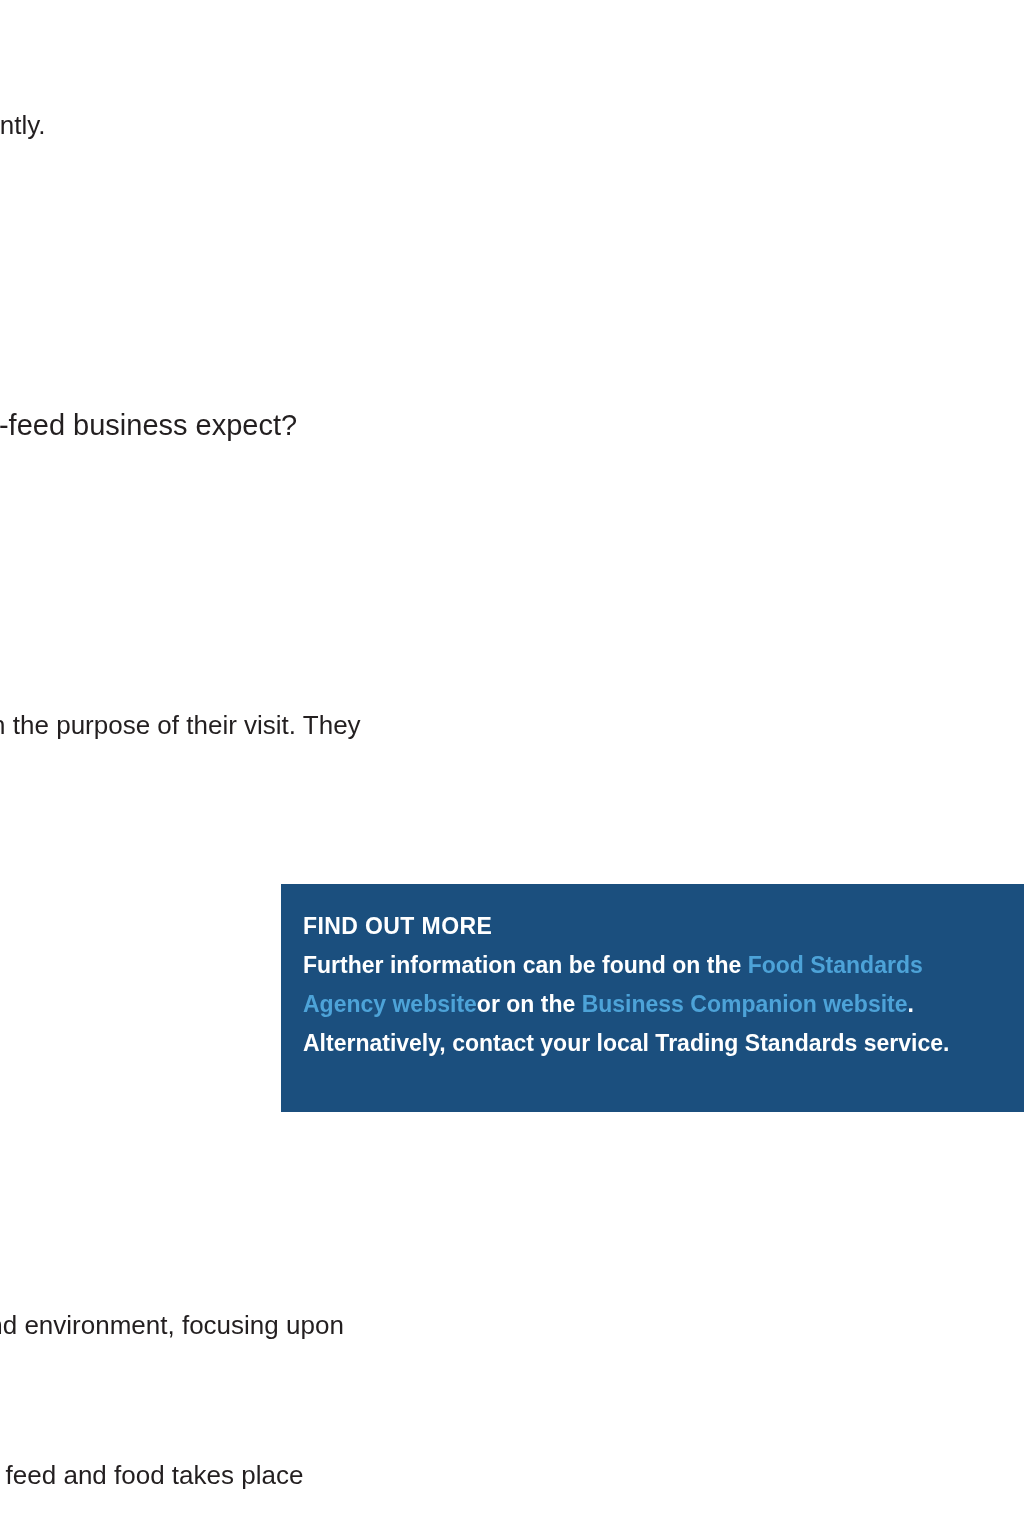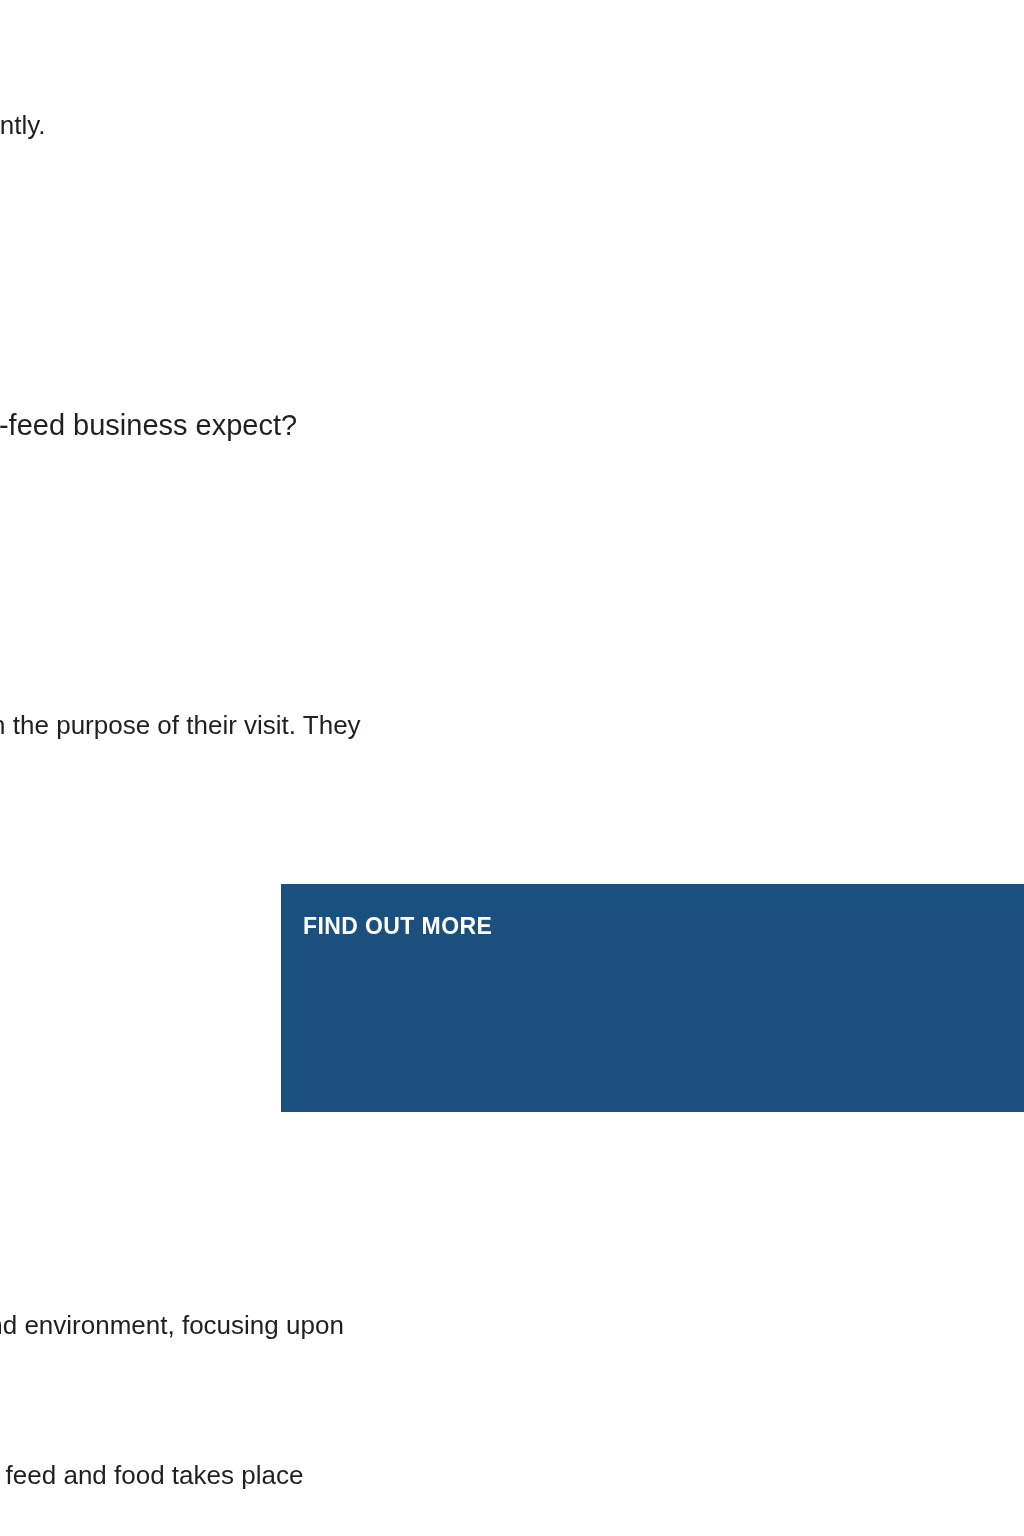--- a/index.html
+++ b/index.html
@@ -106,15 +106,21 @@
     
     
     
     
     
     
   </div>
 
   <div class="callout">
     <div class="co-title">FIND OUT MORE</div>
+    <div class="co-body">
+      <span class="plain">Further information can be found on the</span>
+      <a class="co-link" href="#">Food Standards Agency website</a><span class="plain">or on the</span>
+      <a class="co-link" href="#">Business Companion website</a><span class="plain">. Alternatively,</span>
+      <span class="plain">contact your local Trading Standards service.</span>
+    </div>
   </div>
 
 </div>
 
 </body></html>

